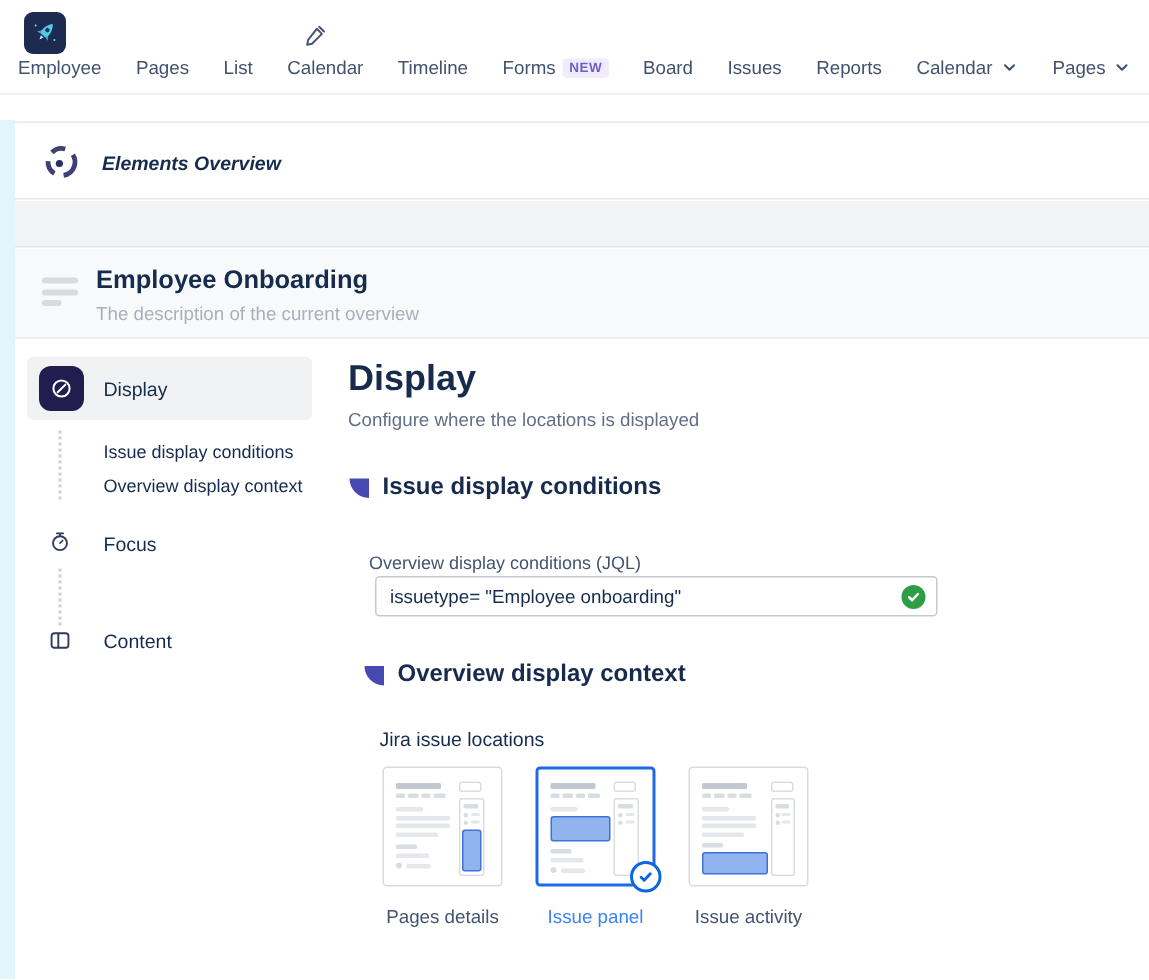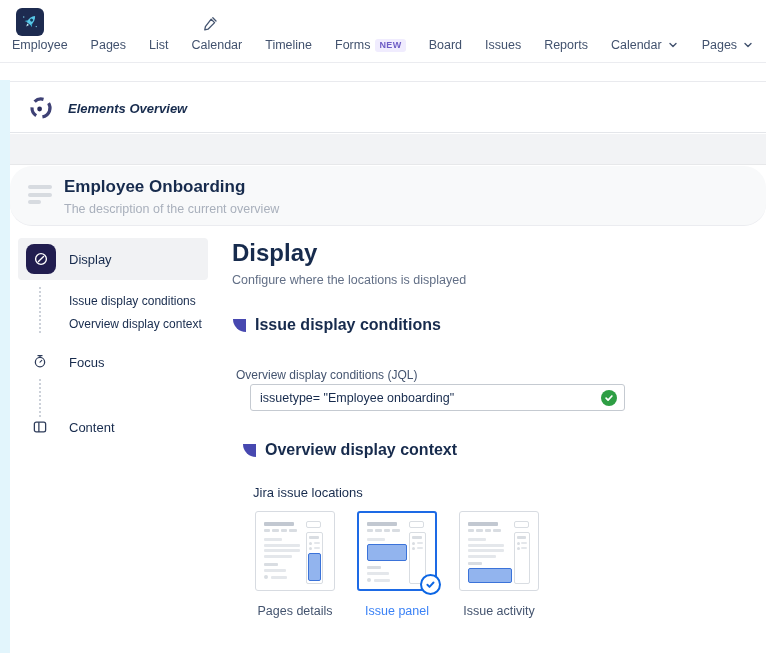--- a/index.html
+++ b/index.html
@@ -23,21 +23,21 @@
 
   
   .app-bar { position:absolute; left:10px; top:81px; width:756px; height:52px; background:#fff; border-top:1px solid #e9eaee; border-bottom:1px solid #e4e6ea; }
   .app-bar-icon { position:absolute; left:18px; top:13px; width:26px; height:26px; }
   .app-bar-title { position:absolute; left:58px; top:19px; font-size:13px; font-weight:700; color:#172b4d;font-style:italic; }
 
   
   .gray-band { position:absolute; left:10px; top:134px; width:756px; height:31px; background:#f2f3f5; border-bottom:1px solid #e7e8ea; }
 
   
-  .ov-header { position:absolute; left:10px; top:166px; width:756px; height:60px; background:#f8f9fa; border-bottom:1px solid #ebecf0;border-radius:22px; }
+  .ov-header { position:absolute; left:10px; top:166px; width:756px; height:60px; background:#f8f9fa; border-bottom:1px solid #ebecf0; }
   .drag-handle { position:absolute; left:18px; top:19px; width:26px; height:20px; cursor:grab; }
   .drag-handle .bar { height:4px; border-radius:2px; background:#d7dbe0; margin-bottom:3.5px; }
   .drag-handle .b1 { width:24px; } .drag-handle .b2 { width:24px; } .drag-handle .b3 { width:13px; }
   .ov-title { position:absolute; left:54px; top:11px; font-size:17px; font-weight:700; color:#172b4d; }
   .ov-desc { position:absolute; left:54px; top:36px; font-size:12.5px; color:#a9b0bc; }
 
   
   .sb-selected { position:absolute; left:18px; top:238px; width:190px; height:42px; background:#f1f2f4; border-radius:4px; cursor:pointer; }
   .sb-display-icon { position:absolute; left:26px; top:244px; width:30px; height:30px; border-radius:8px; background:#211d4f; display:flex; align-items:center; justify-content:center; }
   .sb-label { font-size:13px; color:#172b4d; }
@@ -52,21 +52,21 @@
   .sb-focus-label { position:absolute; left:69px; top:355px; cursor:pointer; }
   .sb-content-label { position:absolute; left:69px; top:420px; cursor:pointer; }
 
   
   .main-title { position:absolute; left:232px; top:239px; font-size:24px; font-weight:700; color:#172b4d; }
   .main-sub { position:absolute; left:232px; top:273px; font-size:12.5px; color:#626f86; }
 
   .q-icon { width:13px; height:13px; background:#4748b0; border-radius:0 0 0 100%; }
   .sec1-icon { position:absolute; left:233px; top:319px; }
   .sec1-title { position:absolute; left:255px; top:316px; font-size:16px; font-weight:700; color:#172b4d; }
-  .jql-label { position:absolute; left:236px; top:368px; font-size:12px; color:#44546f; }
+  .jql-label { position:absolute; left:246px; top:368px; font-size:12px; color:#44546f; }
   .jql-input { position:absolute; left:250px; top:384px; width:375px; height:27px; border:1px solid #c5cad1; border-radius:3px; background:#fff; font-family:"Liberation Sans",sans-serif; font-size:12.5px; color:#172b4d; padding:0 30px 0 9px; }
   .jql-valid { position:absolute; left:601px; top:390px; width:16px; height:16px; border-radius:50%; background:#2e9e44; display:flex; align-items:center; justify-content:center; }
 
   .sec2-icon { position:absolute; left:243px; top:444px; }
   .sec2-title { position:absolute; left:265px; top:441px; font-size:16px; font-weight:700; color:#172b4d; }
   .loc-label { position:absolute; left:253px; top:485px; font-size:13px; color:#172b4d; }
 
   
   .cards { position:absolute; left:255px; top:511px; display:flex; gap:22px; }
   .card-wrap { display:flex; flex-direction:column; align-items:center; width:80px; }

